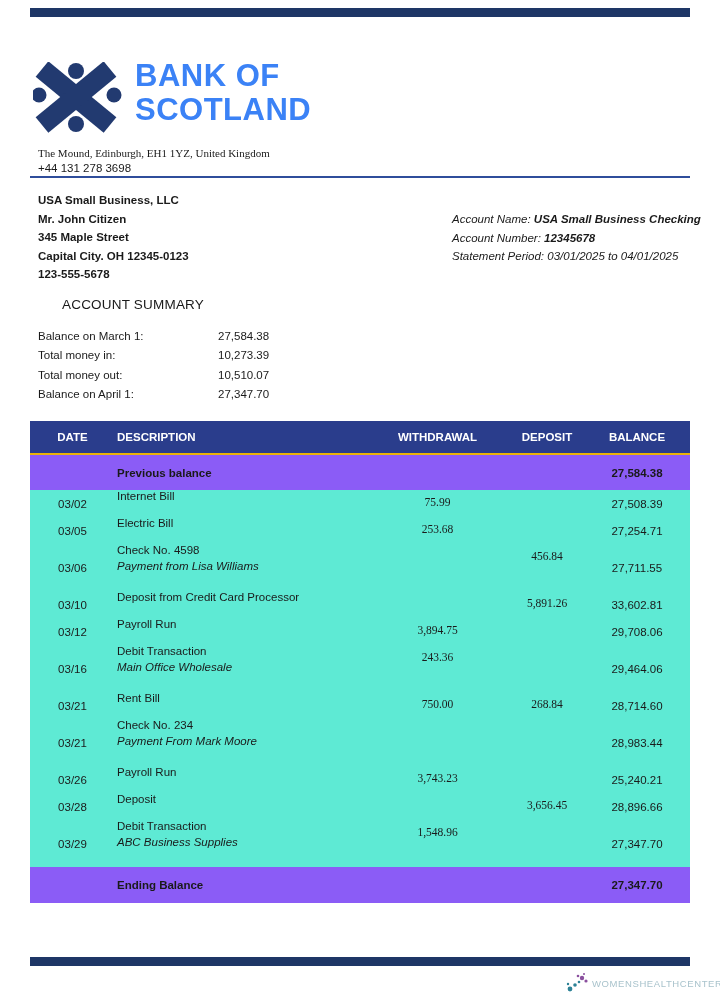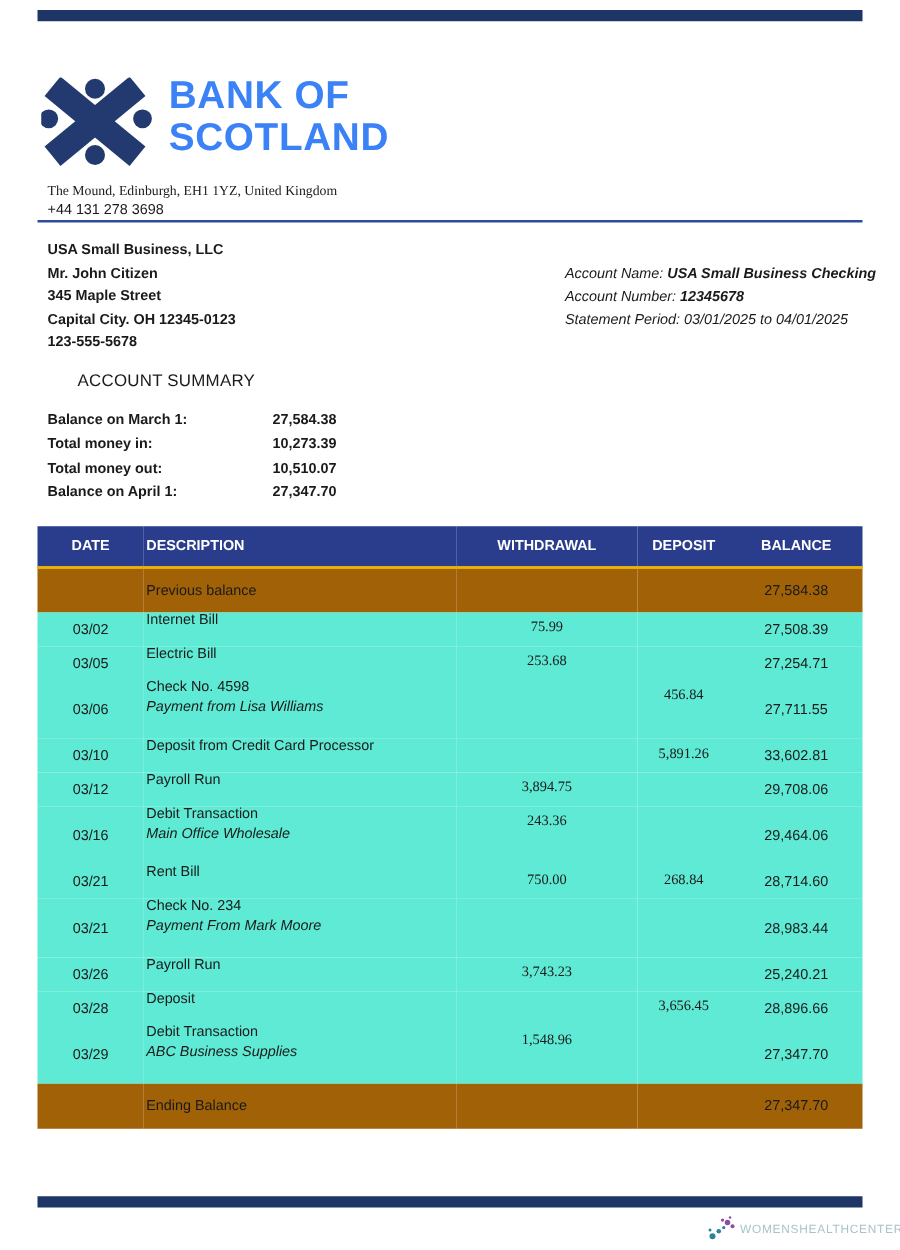--- a/index.html
+++ b/index.html
@@ -17,38 +17,38 @@
   .bank-address { position:absolute; left:38px; top:147px; font-size:11px; color:#1a1a1a;font-family:Liberation Serif, serif; }
   .bank-phone   { position:absolute; left:38px; top:162px; font-size:11.5px; color:#1a1a1a; }
   .rule { position:absolute; left:30px; top:176px; width:660px; height:2px; background:#2f4d9b; }
 
   .customer { position:absolute; left:38px; top:191px; font-size:11.5px; font-weight:700; line-height:18.5px; }
   .account-info { position:absolute; left:452px; top:210px; font-size:11.5px; line-height:18.5px;font-style:italic; }
   .account-info b { font-weight:700; }
 
   .summary-title { position:absolute; left:38px; top:297px; font-size:13.5px; font-weight:400; letter-spacing:0.2px;margin-left:24px; }
   .summary { position:absolute; left:38px; top:327px; font-size:11.5px; line-height:19.3px; }
-  .summary .srow { display:flex;font-weight:bold; }
+  .summary .srow { display:flex; }
   .summary .slabel { width:180px; }
   .summary .svalue { width:90px; }
 
   .txn-wrap { position:absolute; left:30px; top:421px; width:660px; }
   table.txn { width:660px; border-collapse:collapse; table-layout:fixed; font-size:11.5px; }
   table.txn col.c-date { width:85px; }
   table.txn col.c-desc { width:250px; }
   table.txn col.c-wd   { width:145px; }
   table.txn col.c-dep  { width:74px; }
   table.txn col.c-bal  { width:106px; }
 
   thead th { background:#2a3d8c; color:#ffffff; font-weight:700; height:33px; vertical-align:middle;
              border-bottom:2px solid #eab308; }
   th.h-date, th.h-wd, th.h-dep, th.h-bal { text-align:center; }
   th.h-desc { text-align:left; padding-left:2px; }
 
-  tr.total-row td { background:#a16207; font-weight:400; height:36px; vertical-align:middle; }
+  tr.total-row td { background:#8b5cf6; font-weight:700; height:36px; vertical-align:middle; }
   tr.total-row td.t-label { padding-left:2px; }
   tr.total-row td.t-bal { text-align:center; }
 
   tr.txn-row td { background:#5eead4; }
   tr.txn-row.single td { height:27px; }
   tr.txn-row.double td { height:47px; }
   td.td-date { text-align:center; vertical-align:middle; }
   td.td-desc { text-align:left; vertical-align:top; padding:0 2px 4px 2px; }
   td.td-desc .sub { font-style:italic; margin-top:4px; }
   td.td-amt { text-align:center; vertical-align:top; padding-top:6px;font-family:Liberation Serif, serif; }

